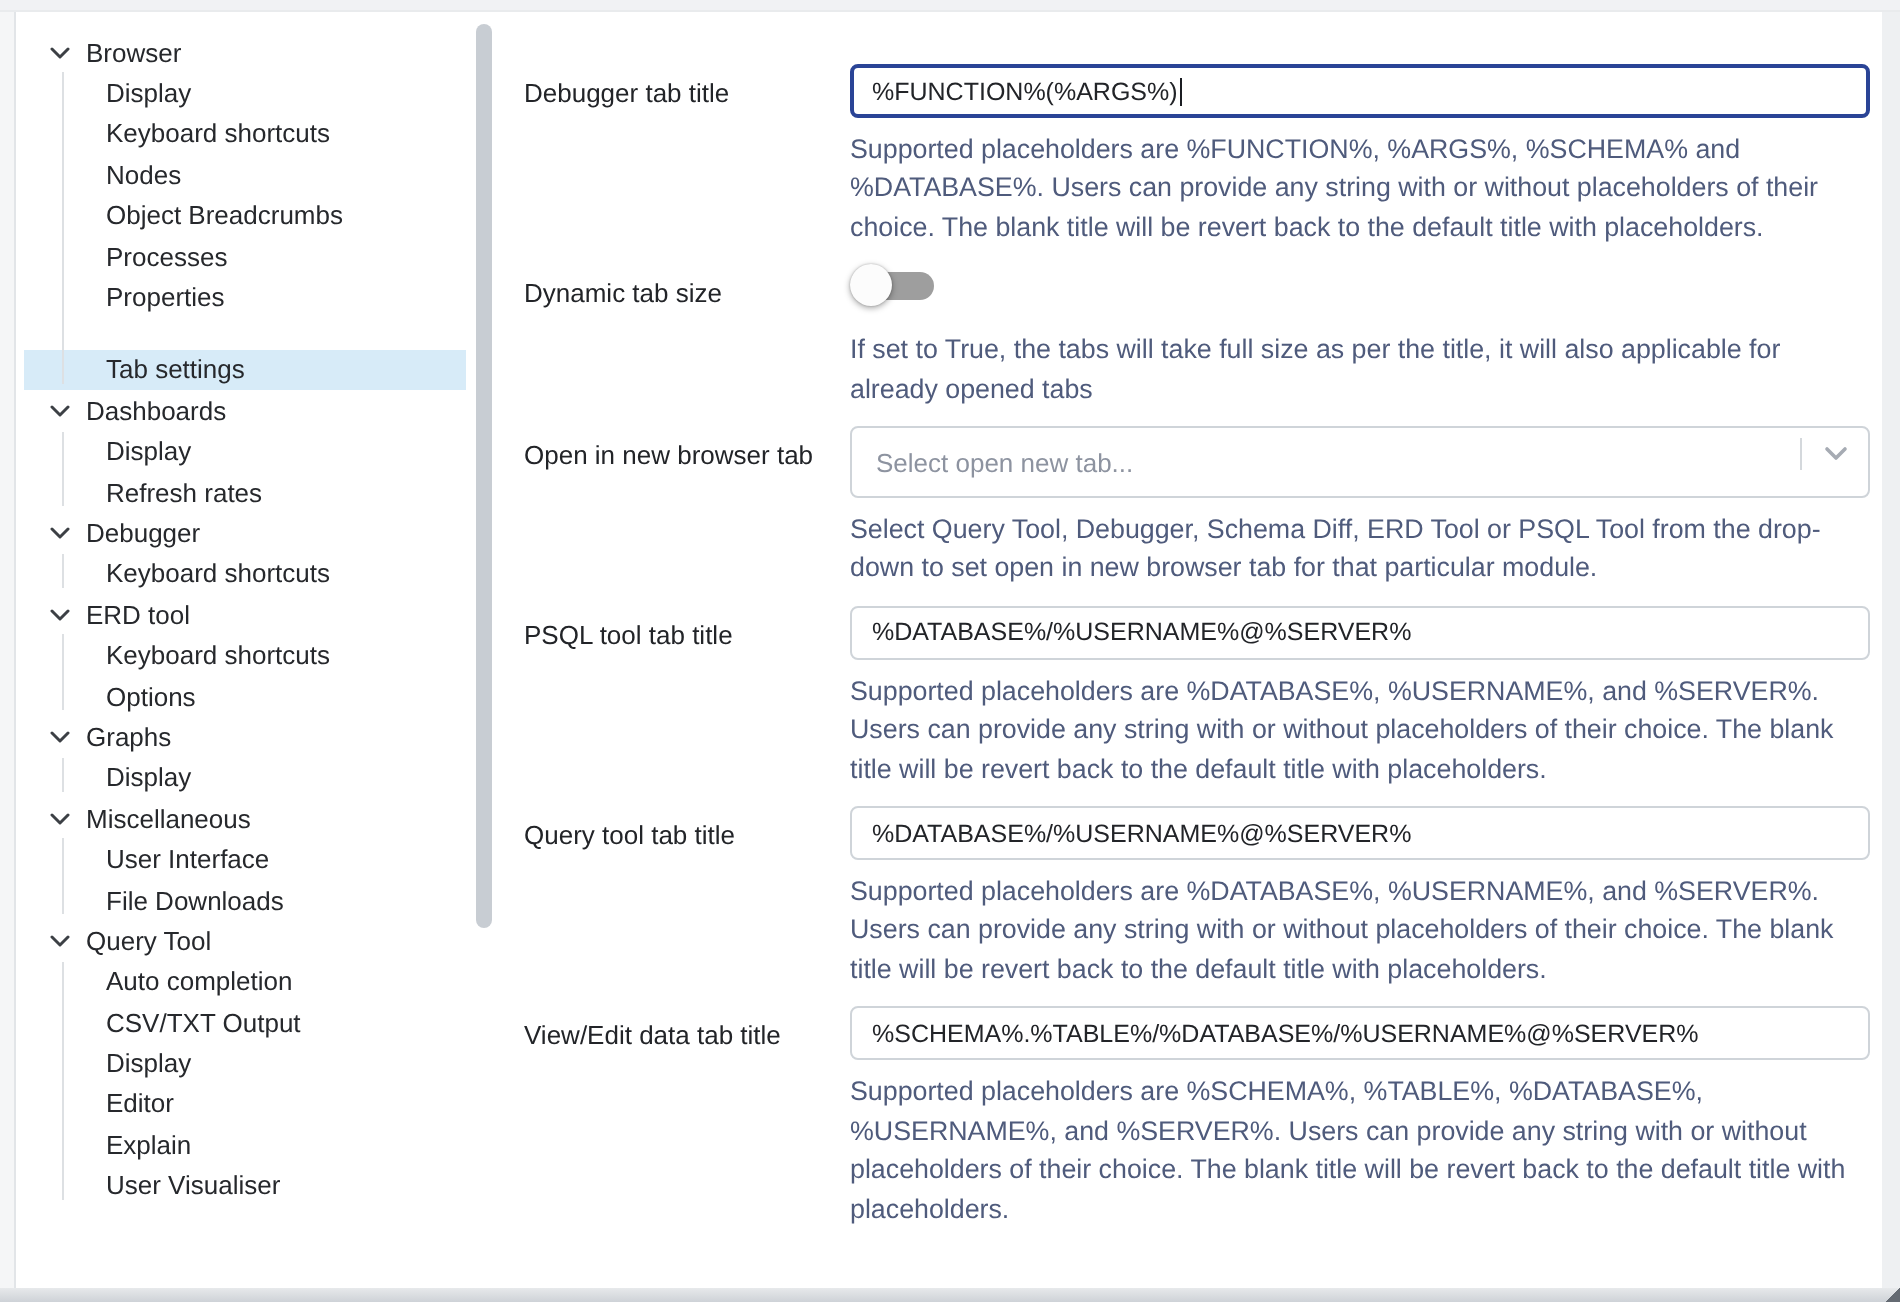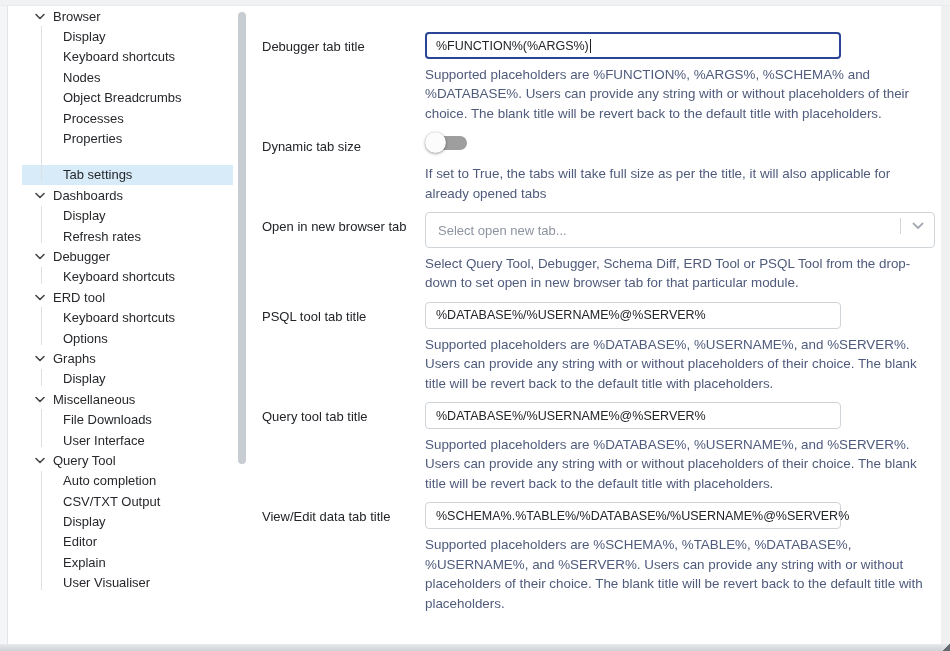--- a/index.html
+++ b/index.html
@@ -13,42 +13,42 @@
   .left-strip { position:absolute; left:0; top:6px; width:8px; height:638px;
     background:#f5f6f7; border-right:1px solid #e2e5e8; }
   .right-strip { position:absolute; left:941px; top:6px; width:9px; height:638px;
     background:#eef0f2; }
   .bottom-bar { position:absolute; left:0; top:644px; width:950px; height:7px;
     background:linear-gradient(#e7e9eb,#ced2d7); }
   .resize-grip { position:absolute; right:0; bottom:0; width:8px; height:8px;
     background:linear-gradient(135deg, transparent 55%, #646a72 55%); }
 
   
-  .sidebar { position:absolute; left:22px; top:6px; width:223px; height:638px;
-    background:#fff; border-right:1px solid #e1e4e8; overflow:hidden; }
+  .sidebar { position:absolute; left:12px; top:6px; width:223px; height:638px;
+    background:#fff; border-right:1px solid #e1e4e8; padding-top:10px; overflow:hidden; }
   .sb-scroll-track { position:absolute; left:233px; top:6px; width:16px; height:638px; background:#fff; }
   .sb-scroll-thumb { position:absolute; left:238px; top:12px; width:8px; height:452px;
     background:#c8cdd3; border-radius:4px; }
   .tgroup { position:relative; }
   .tchildren { position:relative; }
   .tguide { position:absolute; left:19px; top:0; bottom:3px; width:1px; background:#dde0e3; }
   .trow { height:20.4px; display:flex; align-items:center; font-size:13px;
     color:#26282c; cursor:pointer; white-space:nowrap; }
   .trow.parent { padding-left:13px; }
   .trow.parent .chev { width:10px; height:7px; margin-right:8px; display:inline-flex; flex:0 0 auto; }
   .trow.child { padding-left:41px; }
   .trow.selected { background:#d7ebf8;margin-top:16px; }
 
   
   .content { position:absolute; left:249px; top:22px; width:692px; height:638px;
     background:#fff; padding:10px 0 0 13px; overflow:hidden; }
   .prow { display:flex; margin-bottom:9px; }
   .plabel { width:163px; padding-top:7px; font-size:13px; color:#222428; }
   .pfield { width:510px; }
-  .textbox { width:416px; height:27px; border:1px solid #cfd4d9; border-radius:4px;
+  .textbox { width:510px; height:27px; border:1px solid #cfd4d9; border-radius:4px;
     background:#fff; display:flex; align-items:center; padding:0 10px;
     font-size:12.5px; color:#222428; }
   .textbox.focused { border:2px solid #2a4496; padding:0 9px; }
   .caret { width:1px; height:14px; background:#1b1d22; margin-left:1px; }
   .phelp { margin-top:6px; font-size:13.4px; line-height:19.4px; color:#4f5b7c; }
 
   
   .toggle { position:relative; width:44px; height:22px; display:inline-block; cursor:pointer; }
   .toggle .track { position:absolute; left:5px; top:4px; width:37px; height:14px;
     border-radius:8px; background:#9e9e9e; }
@@ -187,24 +187,24 @@
         <span class="chev">
             <svg width="10" height="7" viewBox="0 0 10 7">
               <polyline points="1,1.5 5,5.5 9,1.5" fill="none" stroke="#3c4045" stroke-width="1.5" stroke-linecap="round" stroke-linejoin="round"></polyline>
             </svg>
           </span>
         <span class="tlabel">Miscellaneous</span>
       </div>
       <div class="tchildren">
         <span class="tguide"></span>
         <div class="trow child">
+            <span class="tlabel">User Interface</span>
+          </div>
+        <div class="trow child">
             <span class="tlabel">File Downloads</span>
-          </div>
-        <div class="trow child">
-            <span class="tlabel">User Interface</span>
           </div>
       </div>
     </div>
 
 
     <div class="tgroup">
       <div class="trow parent">
         <span class="chev">
             <svg width="10" height="7" viewBox="0 0 10 7">
               <polyline points="1,1.5 5,5.5 9,1.5" fill="none" stroke="#3c4045" stroke-width="1.5" stroke-linecap="round" stroke-linejoin="round"></polyline>

